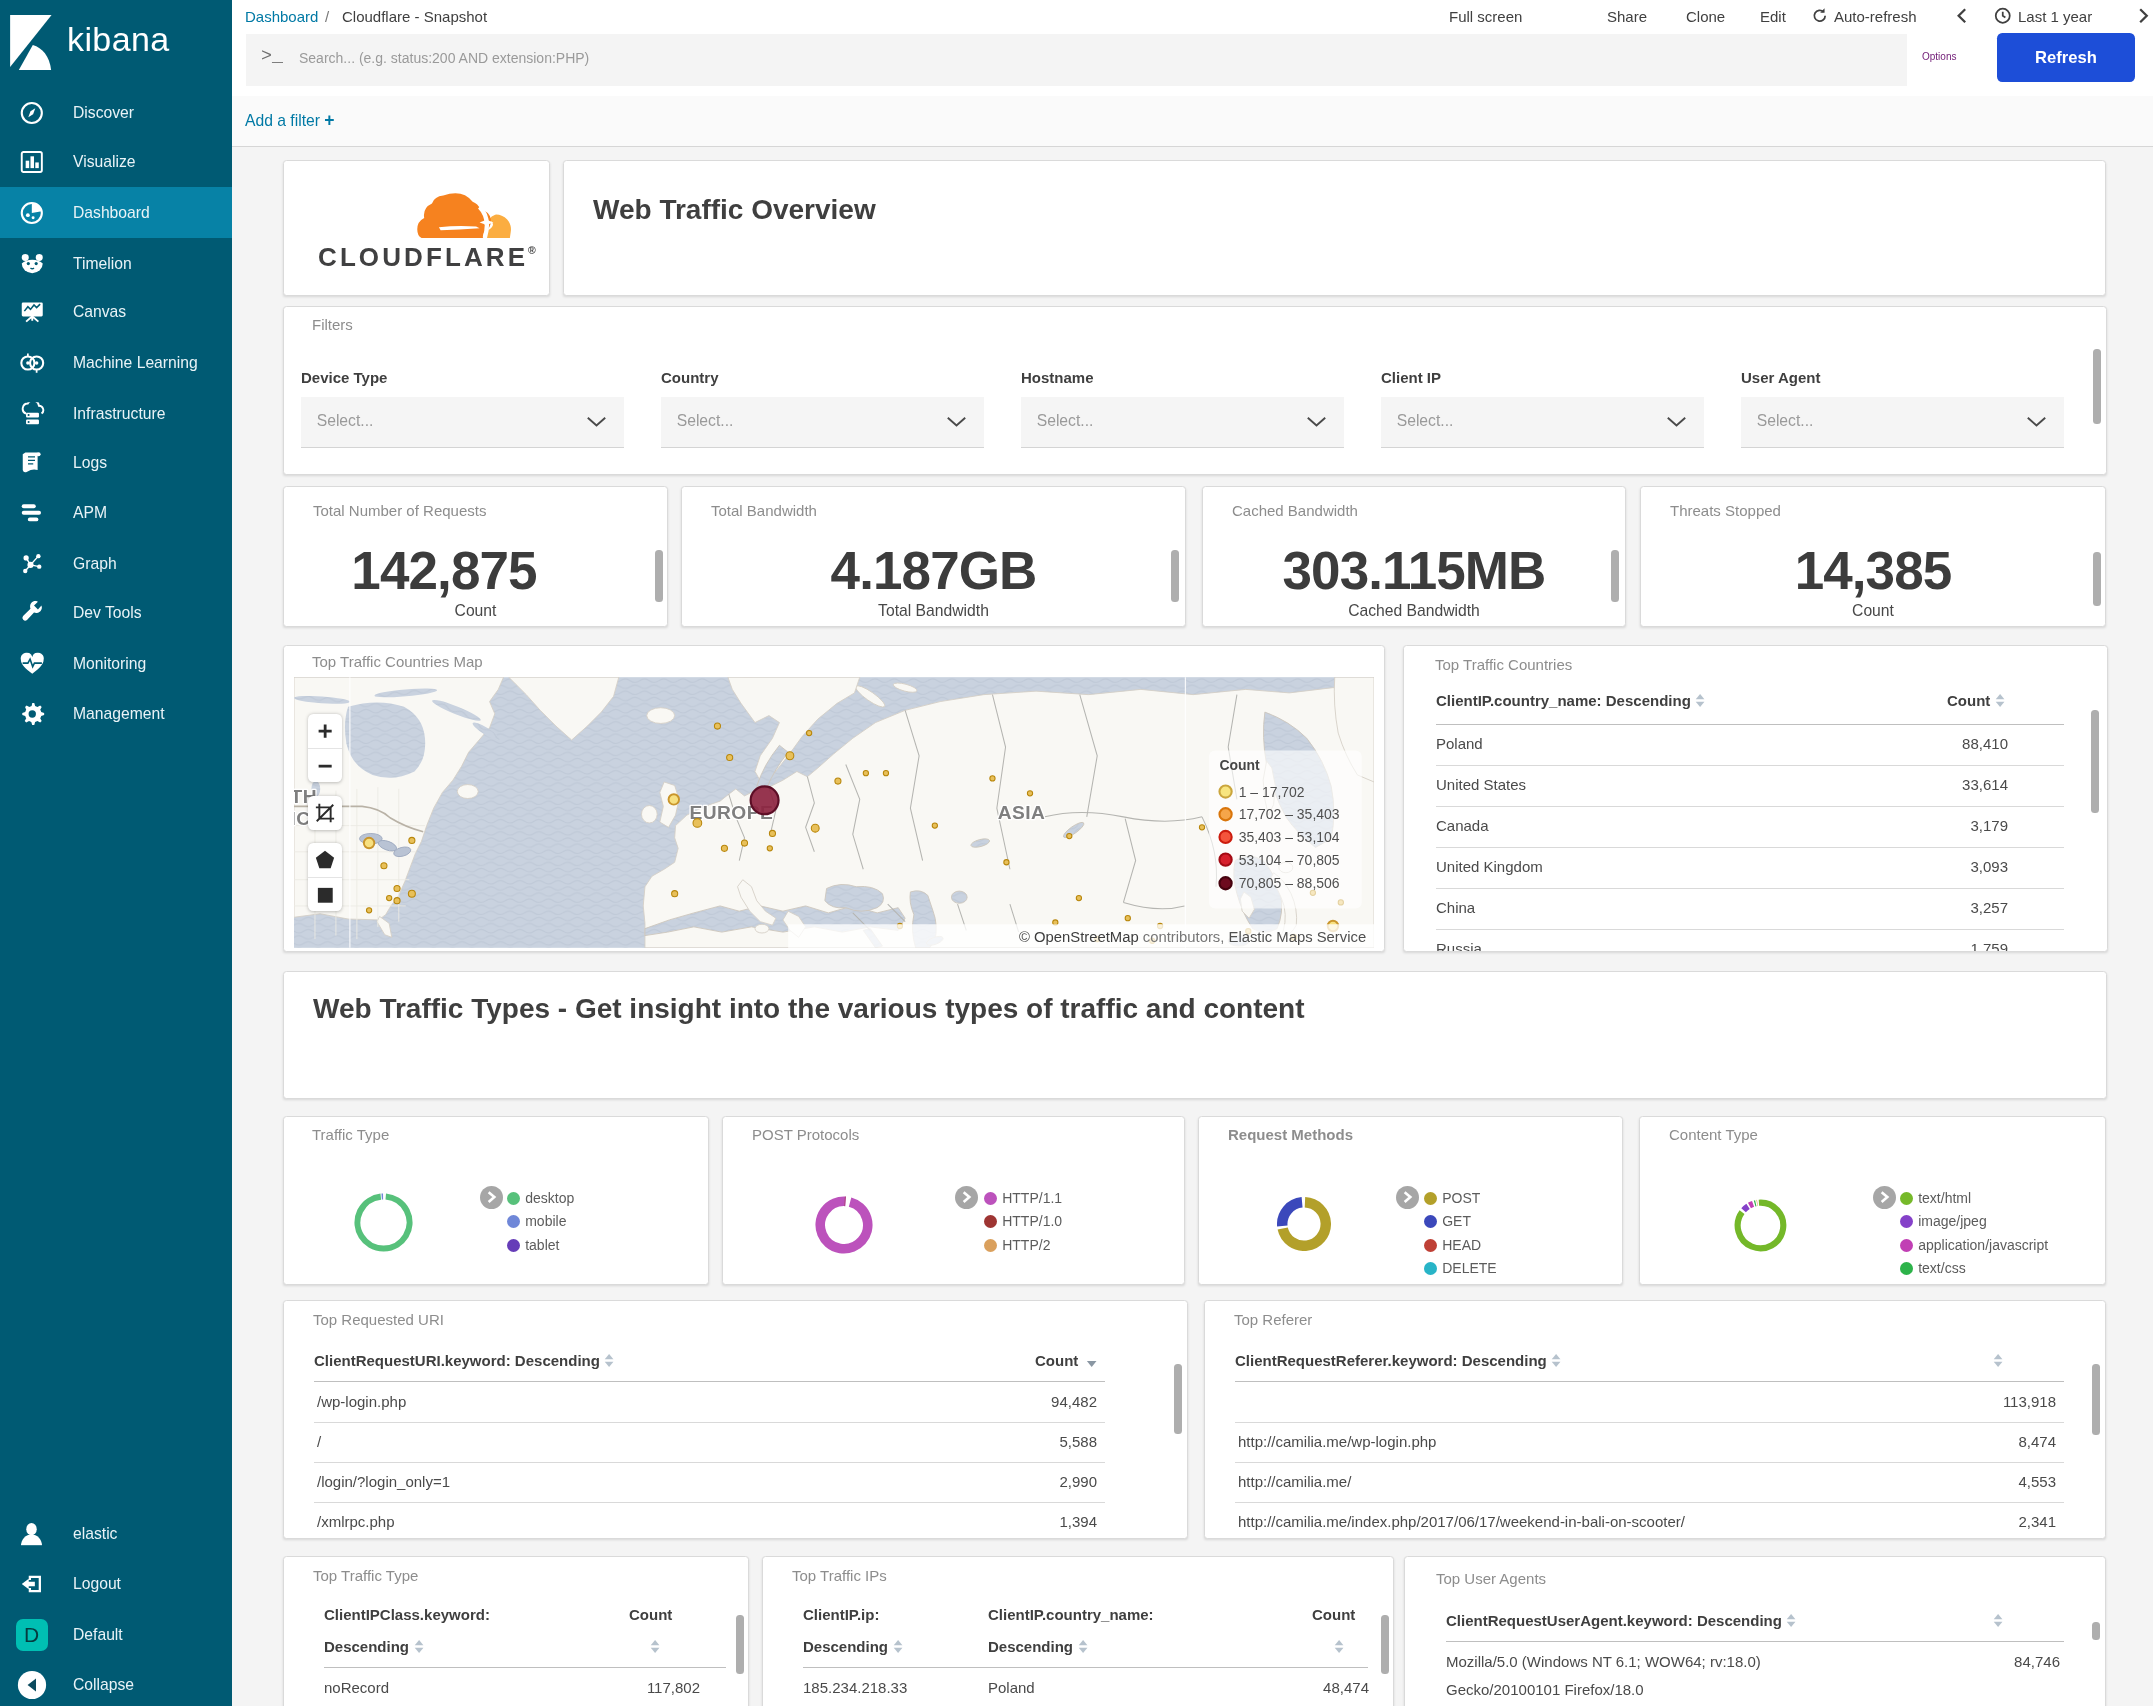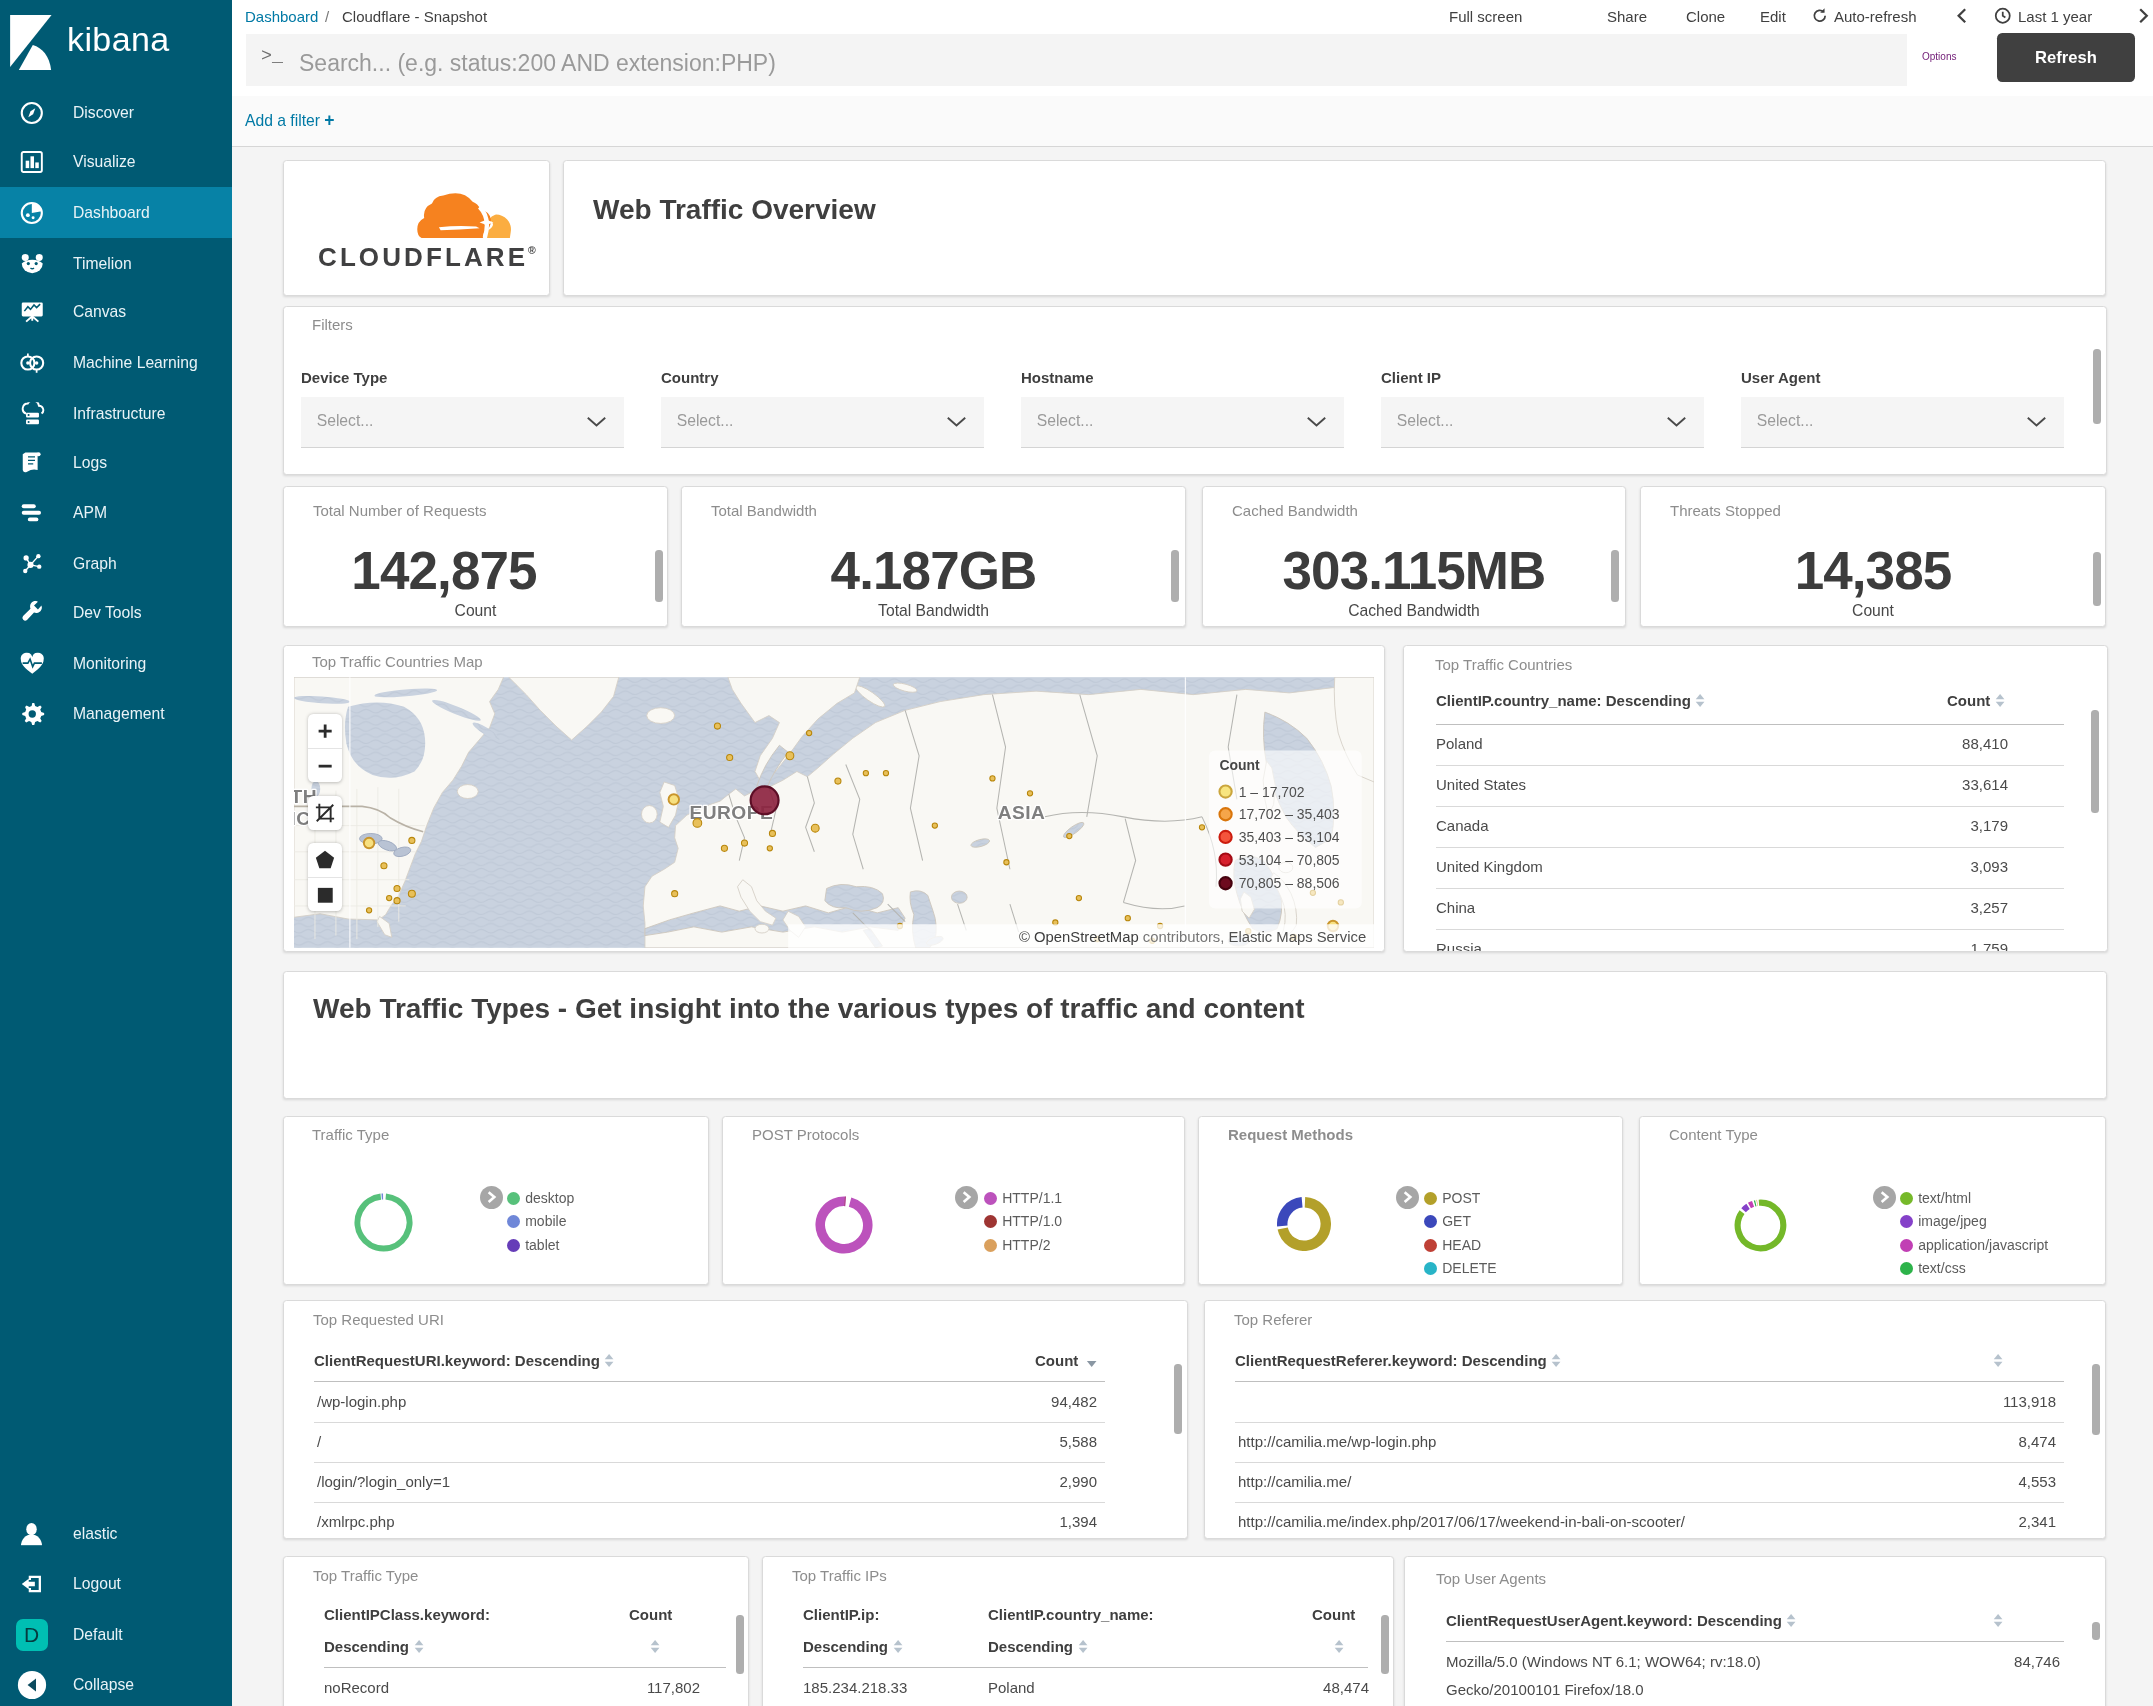--- a/index.html
+++ b/index.html
@@ -210,23 +210,23 @@
     </svg>
 </div>
 <div class="abs" style="left:2018px;top:7.9px;font-size:15px;color:#404040;">Last 1 year</div>
 <div class="abs" style="left:2138px;top:7px;"><svg width="11.4" height="17.5" viewBox="0 0 13 20">
       <path d="M2.5,2.5 L10,10 L2.5,17.5" fill="none" stroke="#404040" stroke-width="2.6"></path>
     </svg></div>
 
 <div class="abs" style="left:232px;top:34px;width:1922px;height:62px;background:#fff;"></div>
 <div class="abs" style="left:246px;top:34px;width:1661px;height:52px;background:#f4f4f4;"></div>
 <div class="abs" style="left:261px;top:46px;font-size:18.3px;color:#6e6e6e;font-family:'Liberation Mono',monospace;">&gt;_</div>
-<div class="abs" style="left:299px;top:50px;font-size:23px;color:#9a9a9a;">Search... (e.g. status:200 AND extension:PHP)</div>
+<div class="abs" style="left:299px;top:50px;font-size:14px;color:#9a9a9a;">Search... (e.g. status:200 AND extension:PHP)</div>
 <div class="abs" style="left:1922px;top:51px;font-size:10px;color:#701a75;">Options</div>
-<div class="abs" style="left:1997px;top:33px;width:138px;height:49px;background:#404040;border-radius:5.2px;color:#fff;font-size:16.6px;font-weight:bold;text-align:center;line-height:49px;">Refresh</div>
+<div class="abs" style="left:1997px;top:33px;width:138px;height:49px;background:#1d4ed8;border-radius:5.2px;color:#fff;font-size:16.6px;font-weight:bold;text-align:center;line-height:49px;">Refresh</div>
 
 <div class="abs" style="left:232px;top:96px;width:1922px;height:51px;background:#fafafa;border-bottom:0.9px solid #d6d6d6;"></div>
 <div class="abs" style="left:245px;top:110px;font-size:15.7px;color:#0079a5;">Add a filter <span style="font-weight:bold;font-size:17.5px;">+</span></div>
 
 <div class="panel" style="left:283px;top:160px;width:267px;height:136px;"></div>
 <div class="panel" style="left:563px;top:160px;width:1543px;height:136px;"></div>
 <div class="abs" style="left:593px;top:194px;font-size:28px;font-weight:bold;color:#3f3f3f;">Web Traffic Overview</div>
 
 <svg class="abs" style="left:417px;top:193px" width="94" height="45" viewBox="0 0 108 52">
   <path d="M80,52 L81,40 Q81,28 90,25 A17,17 0 0 1 108,45 L107,52 Z" fill="#fbad41"></path>

